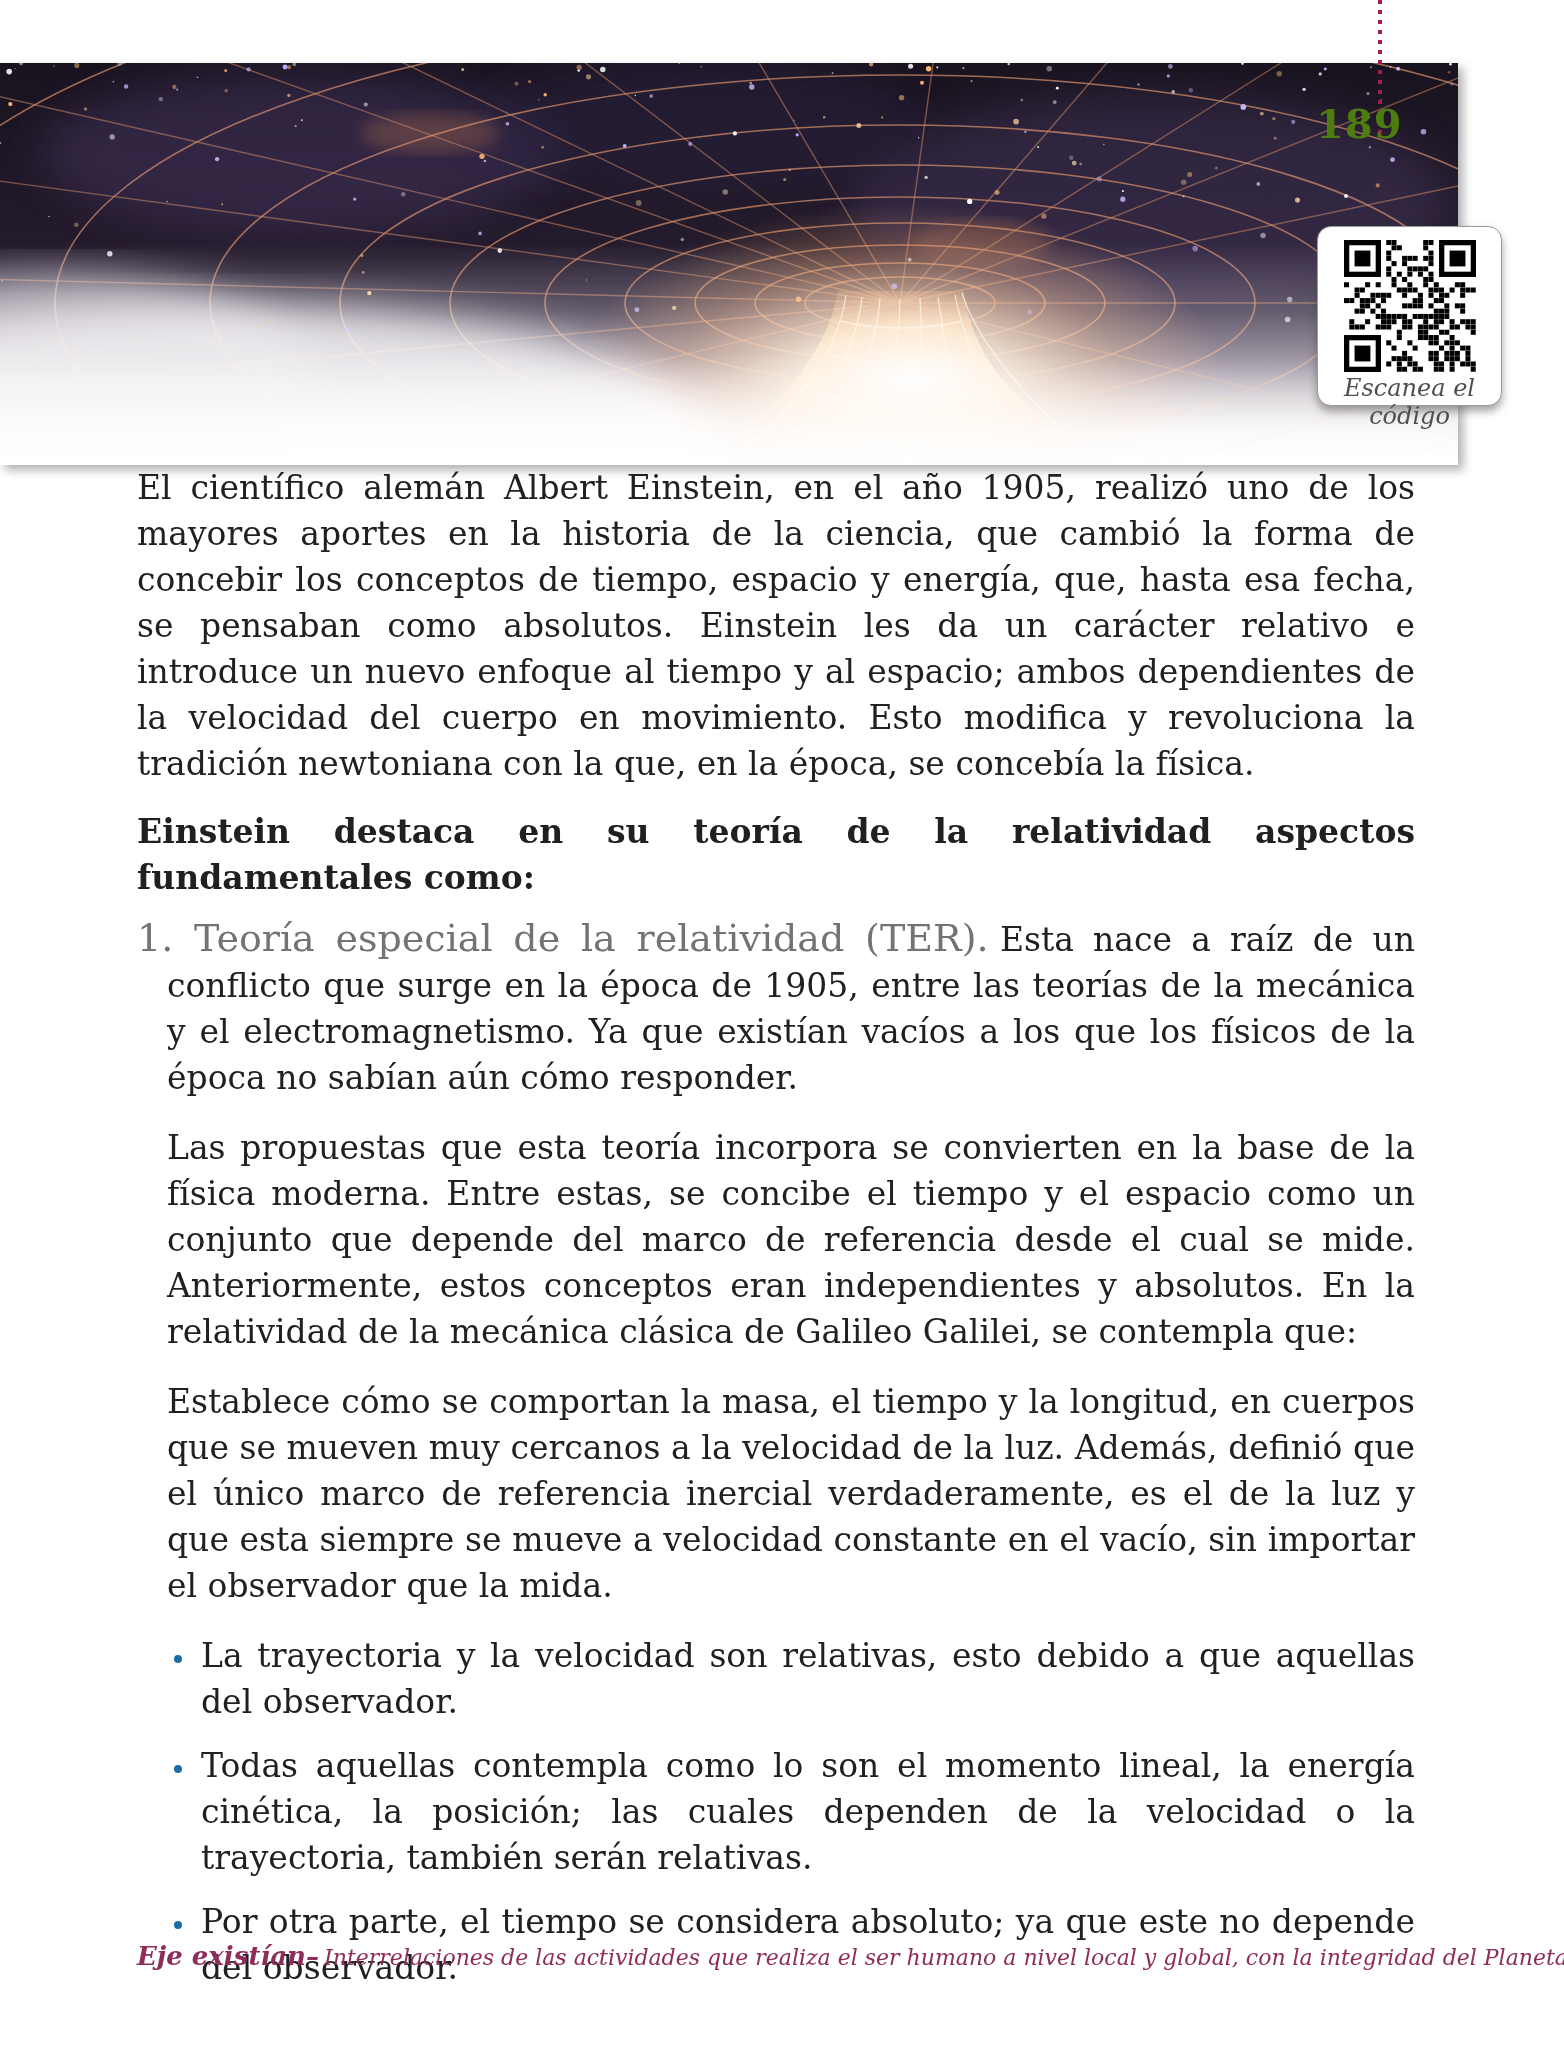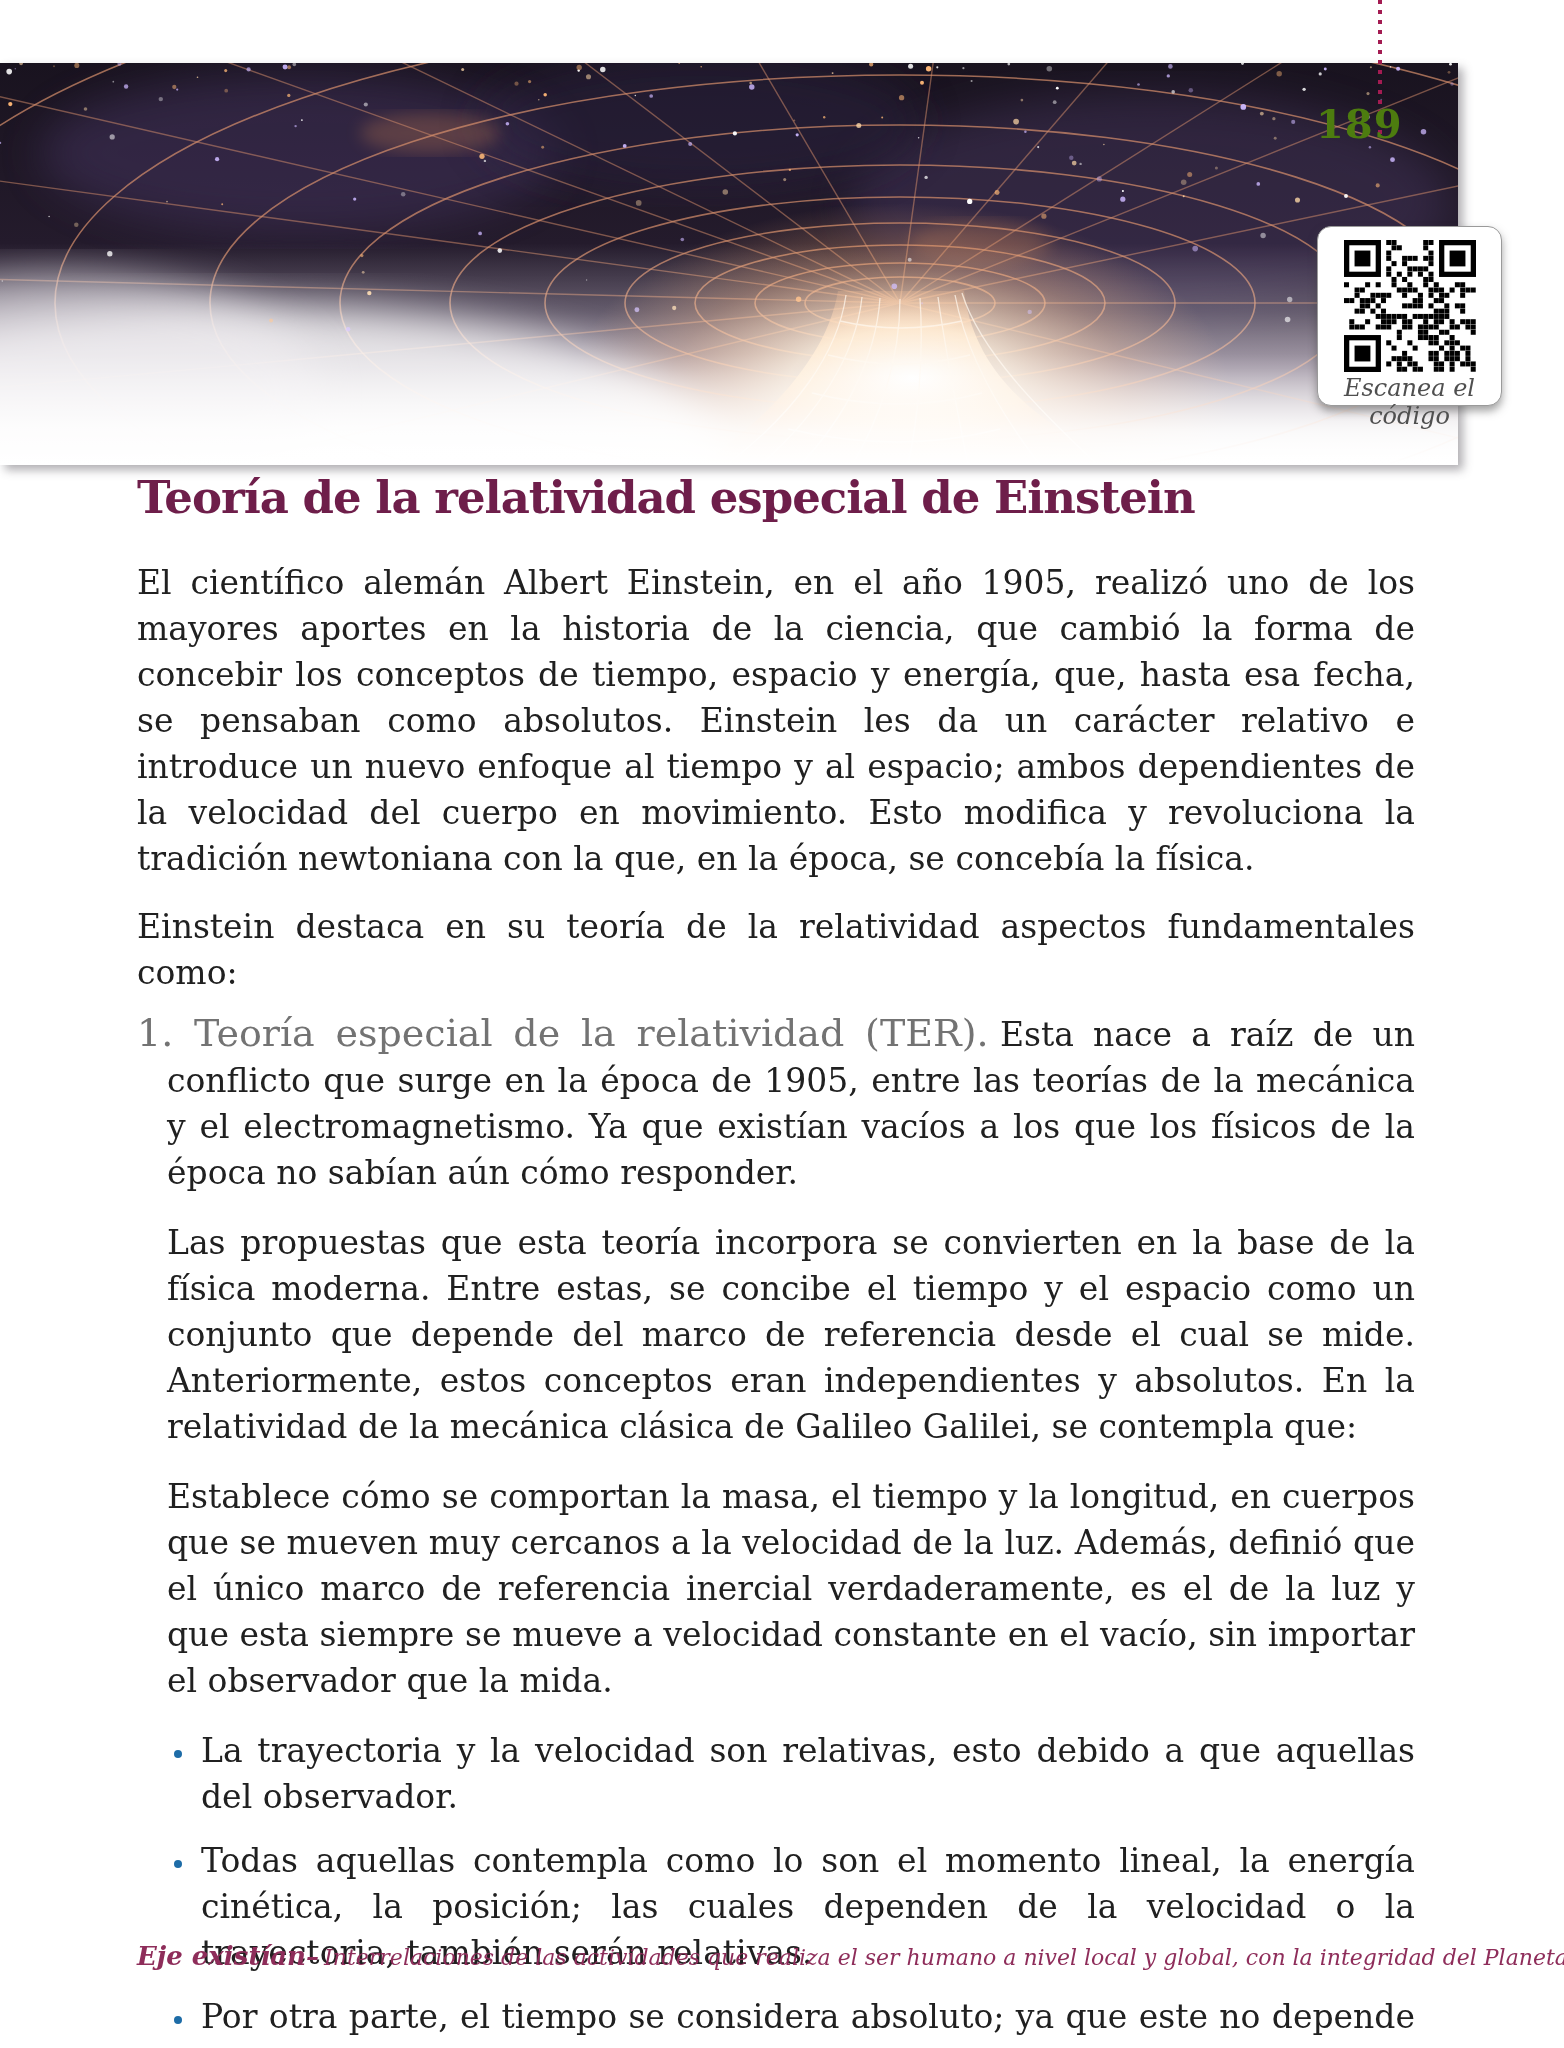--- a/index.html
+++ b/index.html
@@ -23,21 +23,21 @@
     background:#fff;border:1px solid #9a9a9a;border-radius:14px;
     box-shadow:0 5px 9px rgba(70,70,70,.5);text-align:center;}
   .qrcard svg{margin-top:13px;width:132px;height:132px;}
   .qrcap{font-style:italic;font-size:24px;color:#4f4f4f;margin-top:-2px;}
 
   
   .content{position:absolute;left:137px;top:465px;width:1278px;z-index:2;}
   h1{margin:6px 0 34px 0;font-size:45px;line-height:1.22;font-weight:bold;
      color:#6e1e4a;letter-spacing:-1px;}
   p.body{margin:0 0 22px 0;font-size:33px;line-height:46px;text-align:justify;}
-  p.lead{margin-bottom:14px;}
+  p.lead{margin-bottom:14px;font-weight:bold;}
   p.hang{padding-left:30px;text-indent:-30px;margin-bottom:24px;}
   .blue{color:#737373;font-weight:normal;font-size:38px;margin-right:.3em;margin-top:22px;}
   p.ind{margin-left:30px;margin-bottom:24px;}
   ul.blts{margin:6px 0 26px 36px;padding-left:24px;list-style:disc;}
   ul.blts li{font-size:33px;line-height:46px;text-align:justify;margin-bottom:18px;padding-left:4px;}
   ul.blts li::marker{color:#1d6ca7;font-size:.8em;}
 
   footer{position:absolute;left:137px;top:1941px;width:1278px;z-index:2;
     text-align:center;white-space:nowrap;color:#8e2d5a;font-style:italic;}
   .flabel{font-size:26px;font-weight:bold;}
@@ -508,21 +508,20 @@
       <rect x="74.2" y="127.19999999999999" width="5.034999999999999" height="5.034999999999999" fill="#000"></rect>
       <rect x="90.1" y="127.19999999999999" width="5.034999999999999" height="5.034999999999999" fill="#000"></rect>
       <rect x="95.39999999999999" y="127.19999999999999" width="5.034999999999999" height="5.034999999999999" fill="#000"></rect>
       <rect x="106" y="127.19999999999999" width="5.034999999999999" height="5.034999999999999" fill="#000"></rect>
       <rect x="127.19999999999999" y="127.19999999999999" width="5.034999999999999" height="5.034999999999999" fill="#000"></rect>
     </svg>
   <div class="qrcap">Escanea el código</div>
 </div>
 
 <main class="content">
-  <h1>Teoría de la relatividad especial de Einstein</h1>
 
   <p class="body">El científico alemán Albert Einstein, en el año 1905, realizó uno de los mayores aportes en la historia de la ciencia, que cambió la forma de concebir los conceptos de tiempo, espacio y energía, que, hasta esa fecha, se pensaban como absolutos. Einstein les da un carácter relativo e introduce un nuevo enfoque al tiempo y al espacio; ambos dependientes de la velocidad del cuerpo en movimiento. Esto modifica y revoluciona la tradición newtoniana con la que, en la época, se concebía la física.</p>
 
   <p class="body lead">Einstein destaca en su teoría de la relatividad aspectos fundamentales como:</p>
 
   <p class="body hang"><span class="blue">1. Teoría especial de la relatividad (TER).</span><span>Esta nace a raíz de un conflicto que surge en la época de 1905, entre las teorías de la mecánica y el electromagnetismo. Ya que existían vacíos a los que los físicos de la época no sabían aún cómo responder.</span></p>
 
   <p class="body ind">Las propuestas que esta teoría incorpora se convierten en la base de la física moderna. Entre estas, se concibe el tiempo y el espacio como un conjunto que depende del marco de referencia desde el cual se mide. Anteriormente, estos conceptos eran independientes y absolutos. En la relatividad de la mecánica clásica de Galileo Galilei, se contempla que:</p>
 
   <p class="body ind">Establece cómo se comportan la masa, el tiempo y la longitud, en cuerpos que se mueven muy cercanos a la velocidad de la luz. Además, definió que el único marco de referencia inercial verdaderamente, es el de la luz y que esta siempre se mueve a velocidad constante en el vacío, sin importar el observador que la mida.</p>

